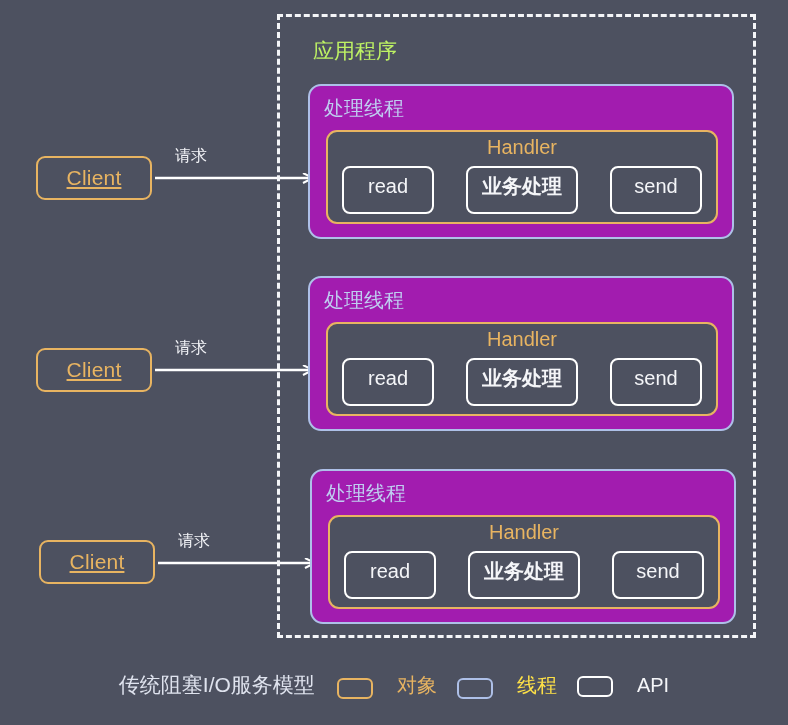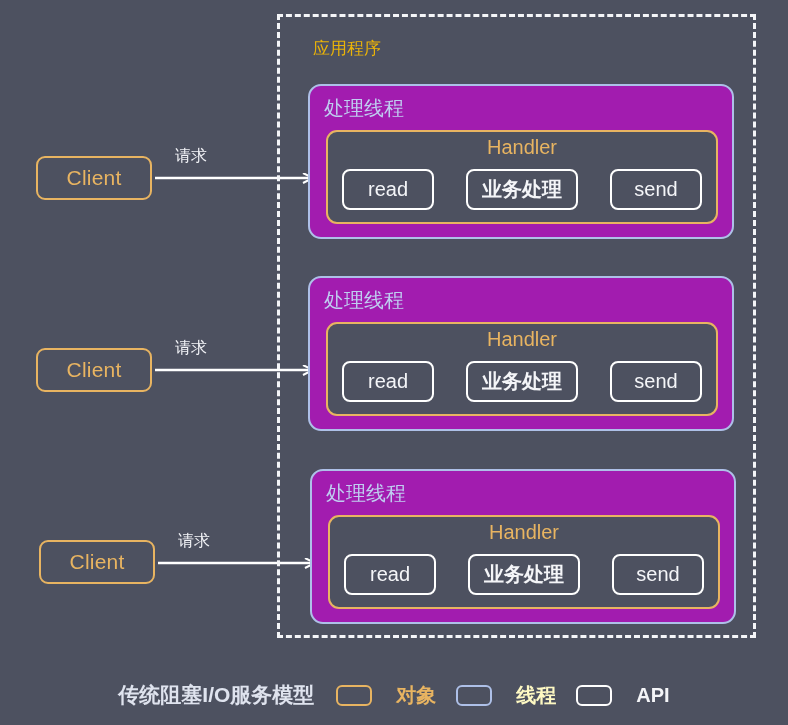--- a/index.html
+++ b/index.html
@@ -18,21 +18,21 @@
   }
 
   #canvas {
     position: absolute;
     left: 0; top: 0;
     width: 788px;
     height: 725px;
   }
 
   
-  .node { position: absolute; box-sizing: border-box; }
+  .node { position: absolute; box-sizing: border-box; text-decoration: underline; }
 
   
   .client-box {
     width: 116px;
     height: 44px;
     border: 2.5px solid #e8b461;
     border-radius: 9px;
     background: #4d5160;
     color: #e8b461;
     font-size: 21px;
@@ -55,22 +55,22 @@
     top: 14px;
     width: 479px;
     height: 624px;
     border: 3px dashed #f4f5f8;
     box-sizing: border-box;
   }
   .app-title {
     position: absolute;
     left: 33px;
     top: 20px;
-    color: #eab308;
-    font-size: 17px;
+    color: #bef264;
+    font-size: 21px;
     white-space: nowrap;
   }
 
   
   .thread-box {
     position: absolute;
     left: 308px;
     width: 426px;
     height: 155px;
     border: 2.5px solid #aec0e8;
@@ -119,70 +119,69 @@
     display: flex;
     justify-content: space-between;
     align-items: center;
   }
   .api-box {
     border: 2.5px solid #ffffff;
     border-radius: 8px;
     background: #4d5160;
     color: #f4f5f8;
     font-size: 20px;
-    height: 41px;
+    height: 48px;
     line-height: 37px;
     text-align: center;
     box-sizing: border-box;
     padding: 0 10px;
     min-width: 92px;
   }
   .api-box.wide { min-width: 112px; font-weight: bold; }
 
   
   .footer {
     position: absolute;
     left: 0;
     right: 0;
-    bottom: 16px;
+    bottom: 26px;
     display: flex;
     align-items: center;
     justify-content: center;
     gap: 0px;
-    font-weight: bold;
   }
   .footer-title {
     color: #dfe3ee;
     font-size: 21px;
     margin-right: 22px;
     white-space: nowrap;
   }
   .legend-item {
     display: flex;
-    align-items: center;
+    align-items: flex-end;
     margin-right: 20px;
     white-space: nowrap;
     gap: 16px;
   }
   .legend-item:last-child { margin-right: 0; }
   .swatch {
     width: 36px;
     height: 21px;
     border-radius: 6px;
     border: 2.5px solid #ffffff;
     box-sizing: border-box;
     margin-right: 8px;
     background: #4d5160;
   }
   .swatch.obj { border-color: #e8b461; }
   .swatch.thr { border-color: #aec0e8; }
   .swatch.api { border-color: #ffffff; }
   .legend-label { font-size: 20px; color: #f2f3f7; }
   .legend-label.obj { color: #e8b461; }
-  .legend-label.thr { color: #fef9c3; }
+  .legend-label.thr { color: #fde047; }
   .legend-label.api { color: #f4f5f8; }
 </style>
 </head>
 <body>
 
 <div id="canvas">
 
   <svg id="arrow-layer" width="788" height="725" style="position:absolute;left:0;top:0;pointer-events:none;">
     <defs>
       <marker id="openArrow" markerWidth="12" markerHeight="12" refX="10" refY="5" orient="auto" markerUnits="userSpaceOnUse">

